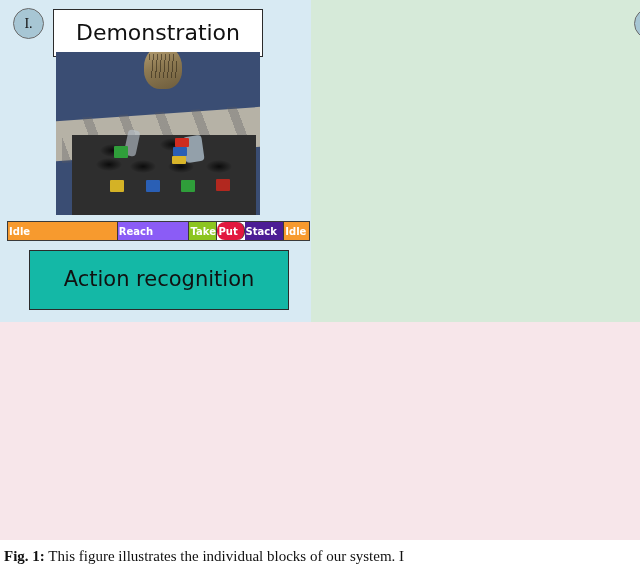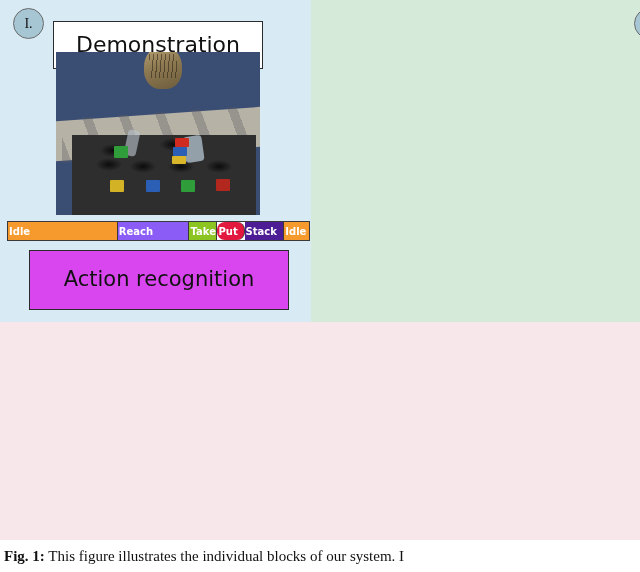--- a/index.html
+++ b/index.html
@@ -18,23 +18,23 @@
          display:flex;align-items:center;justify-content:center;
          font-family:"Liberation Serif",serif;font-size:14px;color:#111;}
   #badge-1{left:13px;top:8px;width:29px;height:29px;background:#a7c6d4;}
   #badge-2{left:323px;top:8px;width:29px;height:29px;background:#a7c6d4;}
 
   
   .titlebox{position:absolute;box-sizing:border-box;background:transparent;
             border:1.6px solid #2b2b2b;display:flex;align-items:center;
             justify-content:center;text-align:center;color:#111;line-height:1.12;
             font-family:"DejaVu Sans",sans-serif;}
-  #title-demonstration{left:53px;top:21px;width:210px;height:48px;font-size:22px;background:#ffffff;}
+  #title-demonstration{left:53px;top:9px;width:210px;height:48px;font-size:22px;background:#ffffff;}
   #title-action-rec{left:29px;top:250px;width:260px;height:60px;font-size:21px;
-                    flex-direction:column;background:#d946ef;}
+                    flex-direction:column;background:#14b8a6;}
 
   
   #demo-image{position:absolute;left:56px;top:52px;width:204px;height:163px;
               background:#3a4d73;overflow:hidden;}
   .d-head{position:absolute;left:88px;top:-6px;width:38px;height:43px;border-radius:48% 48% 42% 42%;
           background:linear-gradient(160deg,#b9a276 0%,#8e7a52 45%,#6d5c3c 100%);}
   .d-head:after{content:"";position:absolute;left:5px;top:8px;width:28px;height:24px;
           background:repeating-linear-gradient(95deg,rgba(40,32,18,.55) 0 1px,transparent 1px 4px);}
   .d-wall{position:absolute;left:-6px;top:62px;width:216px;height:40px;background:#b6b2a6;
           transform:skewY(-4deg);}

